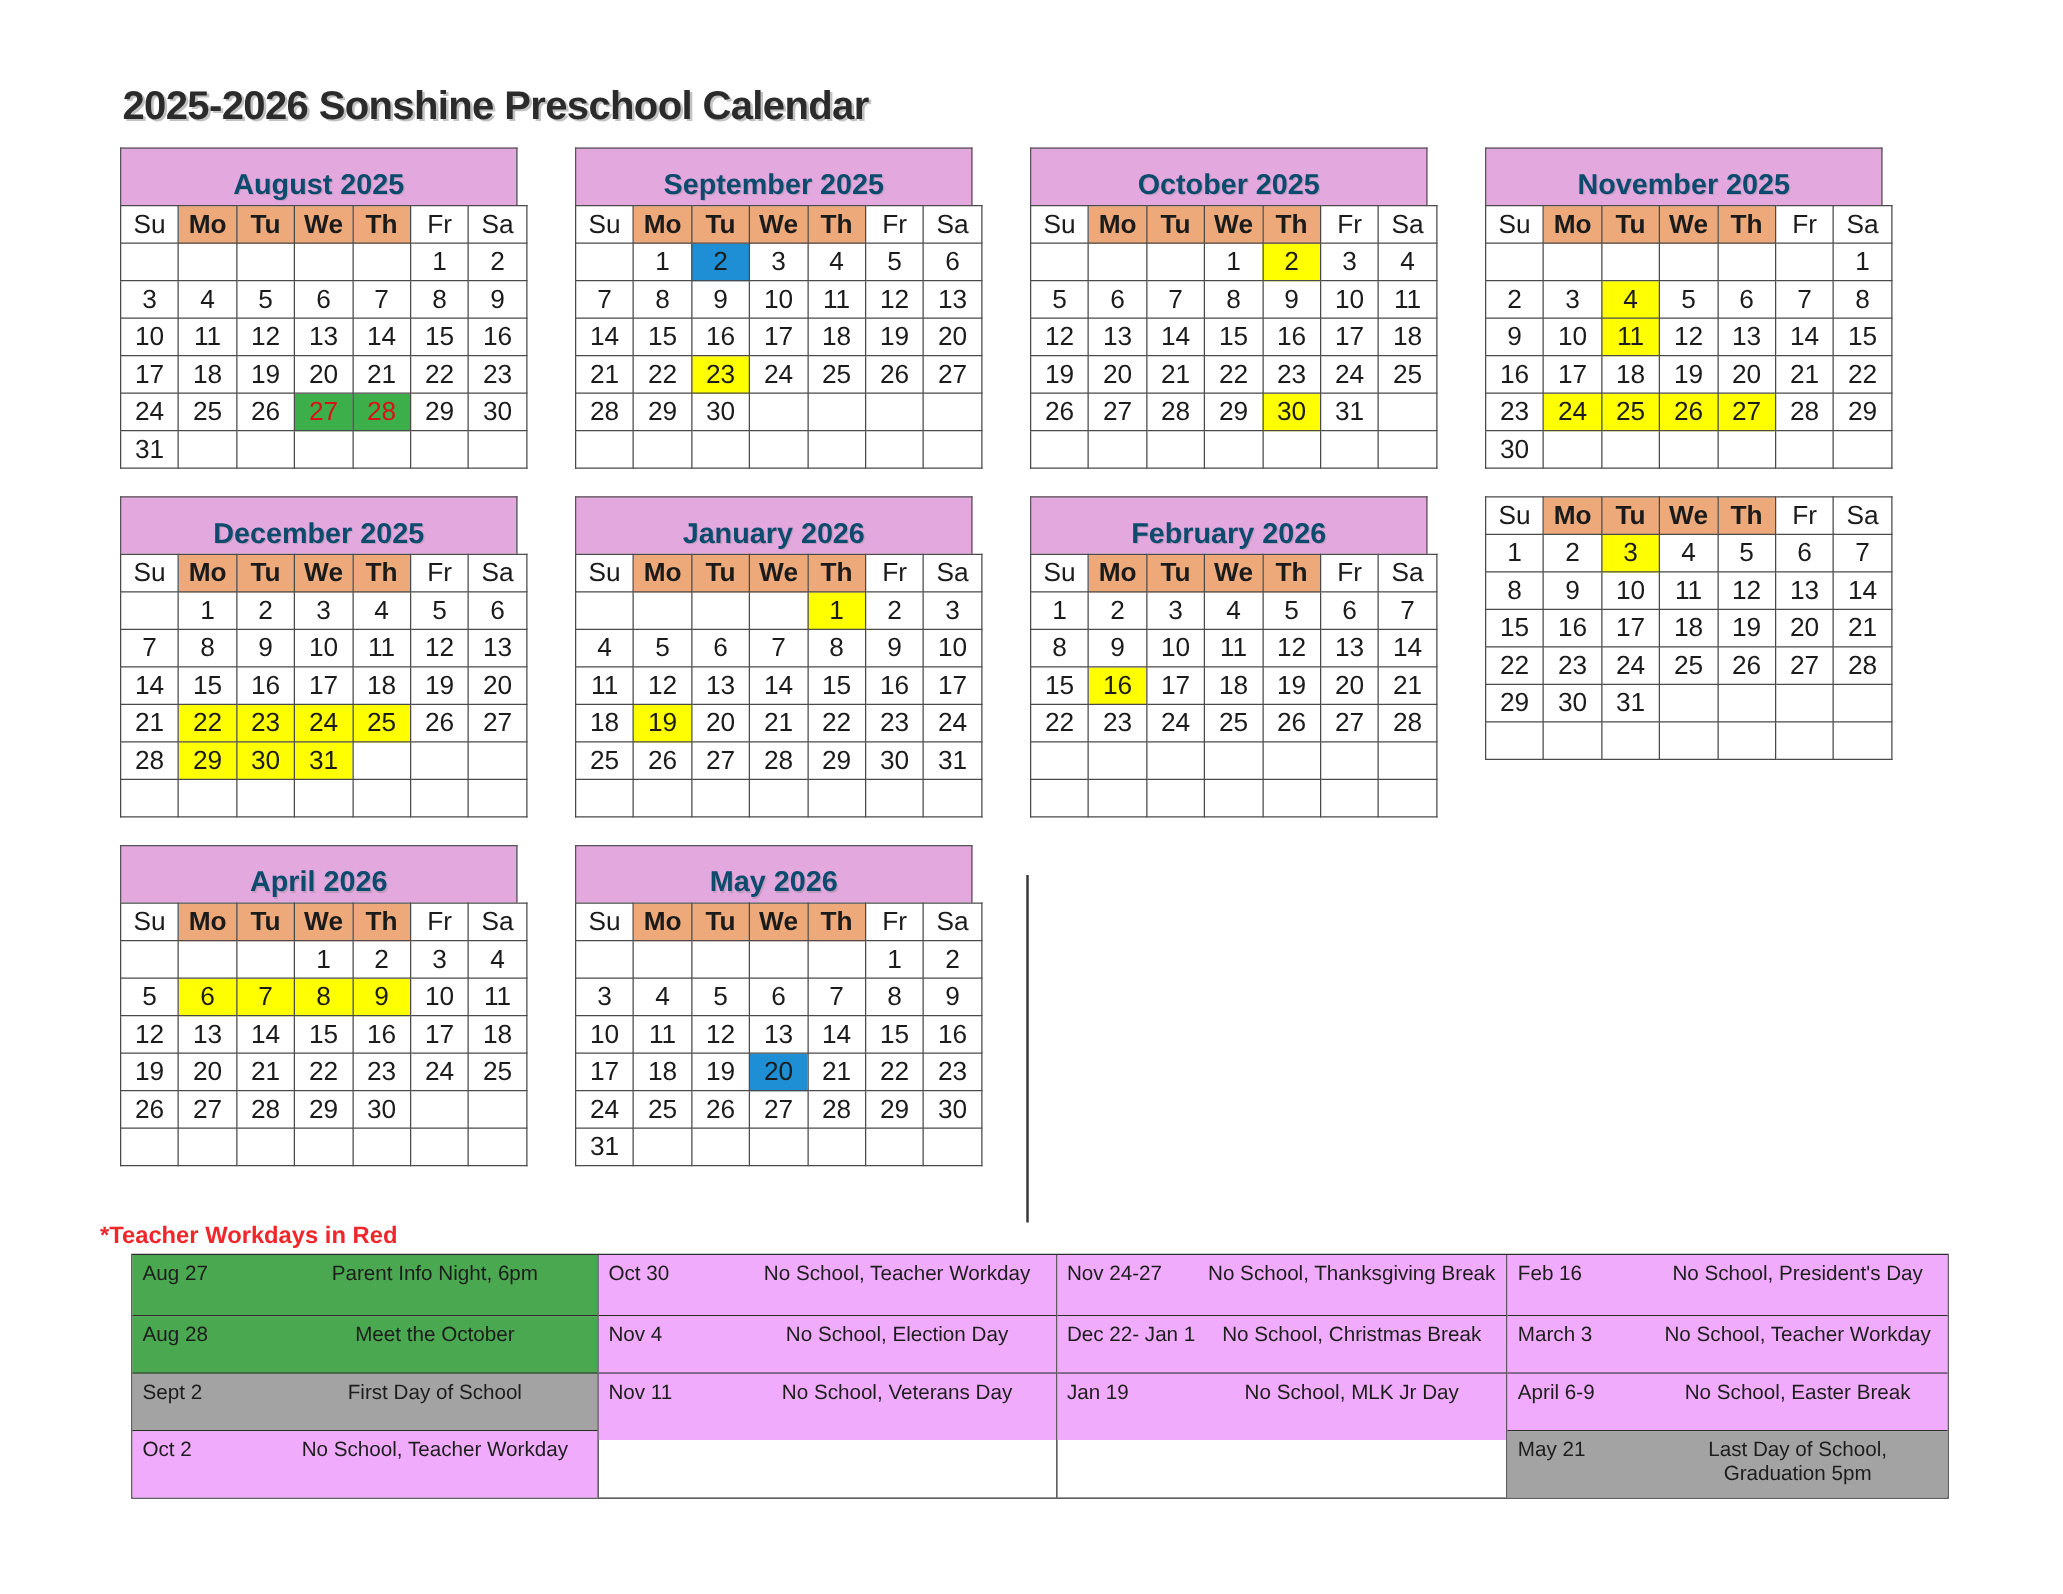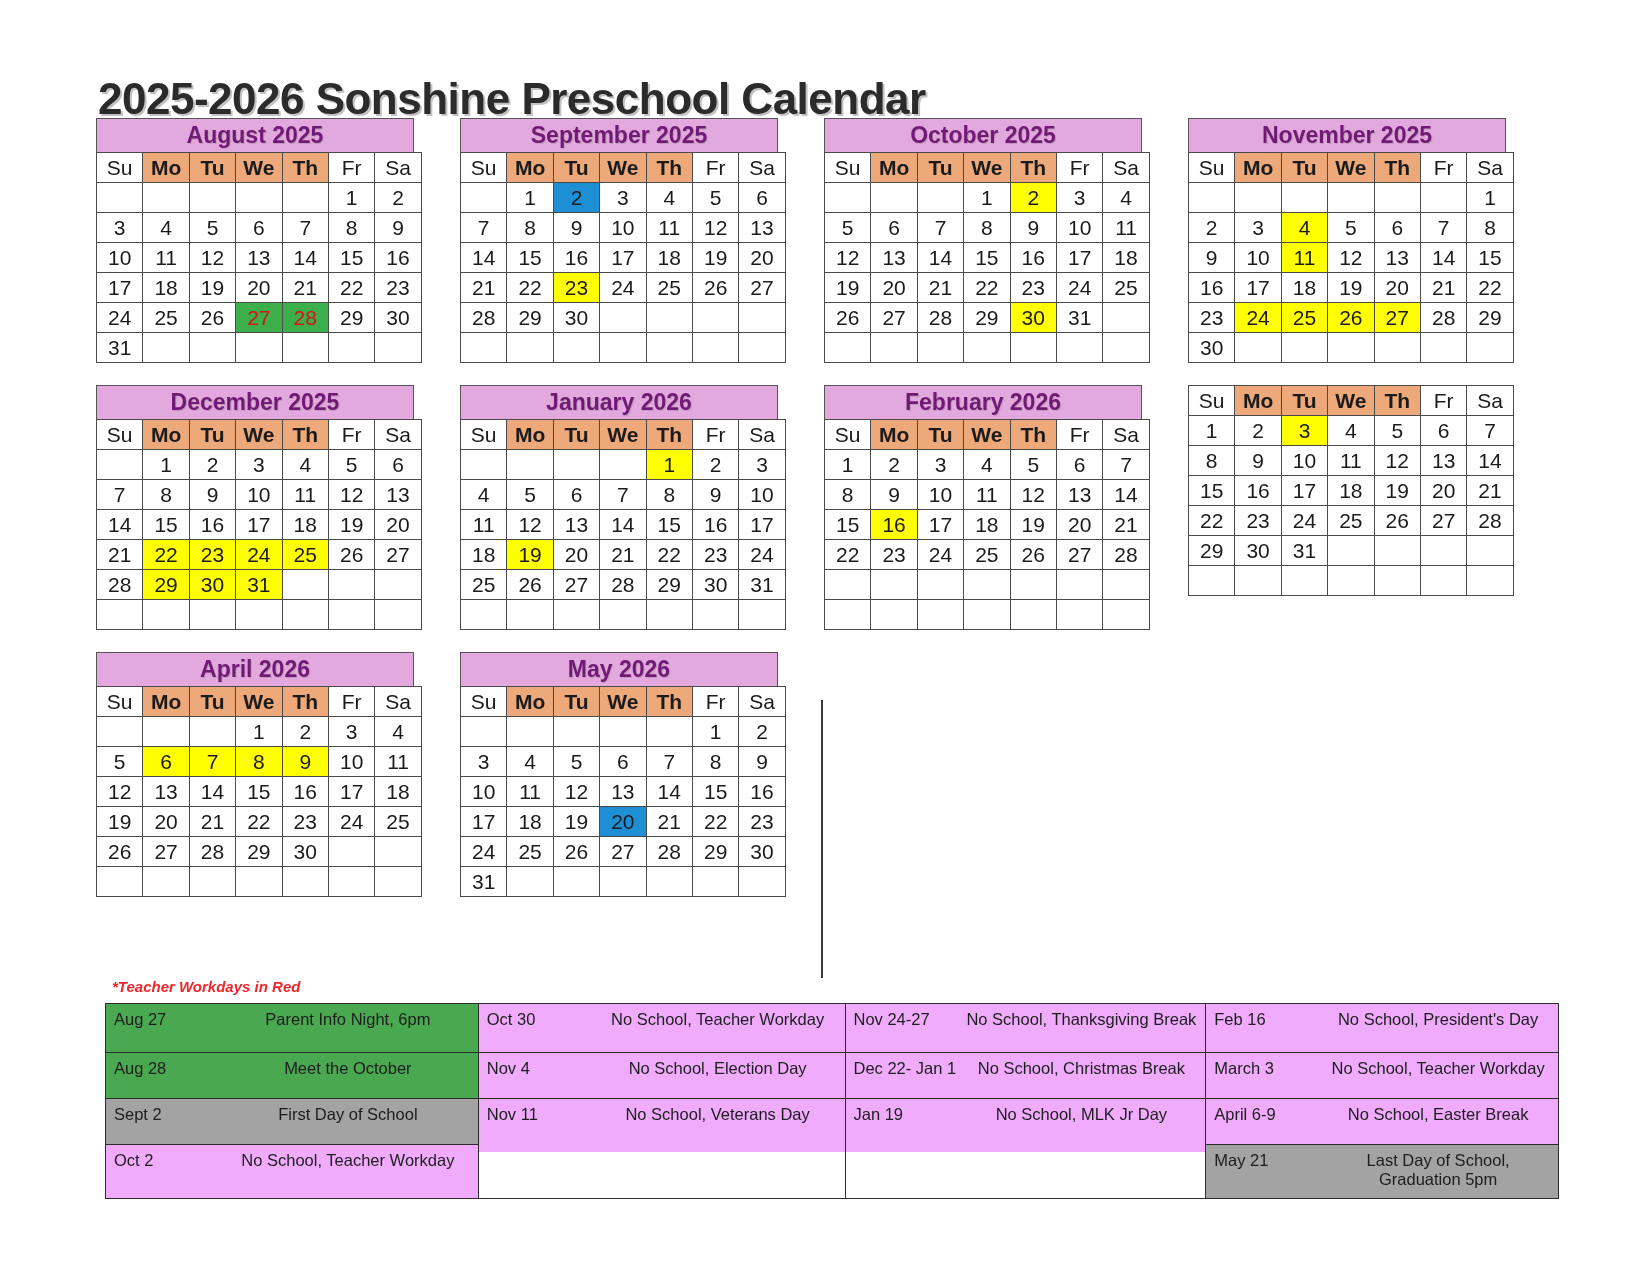--- a/index.html
+++ b/index.html
@@ -13,21 +13,21 @@
     font-family: "Liberation Sans", sans-serif;
     color: #1a1a1a;
     position: relative;
     overflow: hidden;
   }
 
   #page-title {
     position: absolute;
     left: 98px;
     top: 45px;
-    font-size: 44px;
+    font-size: 32px;
     font-weight: bold;
     letter-spacing: -0.5px;
     color: #2b2b2b;
     text-shadow: 2px 2px 0 rgba(120,120,120,0.45);
     white-space: nowrap;
   }
 
   
   .months-area {
     position: absolute;
@@ -47,22 +47,22 @@
   .month.empty-slot {
     visibility: hidden;
   }
   .month-title {
     background: #e3a8dd;
     border: 1px solid #555;
     border-bottom: none;
     text-align: center;
     font-size: 23px;
     font-weight: bold;
-    color: #701a75;
-    padding: 4px 0 5px 0;
+    color: #0c4a6e;
+    padding: 16px 0 5px 0;
     line-height: 1.05;
     text-shadow: 1px 1px 0 rgba(130,130,130,0.35);
   }
   table.cal {
     border-collapse: collapse;
     width: 318px;
     table-layout: fixed;
   }
   table.cal td, table.cal th {
     border: 1px solid #4a4a4a;
@@ -96,24 +96,23 @@
     position: absolute;
     left: 821px;
     top: 700px;
     width: 2px;
     height: 278px;
     background: #3a3a3a;
   }
 
   .footnote {
     position: absolute;
-    left: 112px;
+    left: 80px;
     top: 978px;
-    font-size: 15px;
-    font-style: italic;
+    font-size: 19px;
     font-weight: bold;
     color: #f0262b;
   }
 
   
   .legend {
     position: absolute;
     left: 105px;
     top: 1003px;
     width: 1452px;

